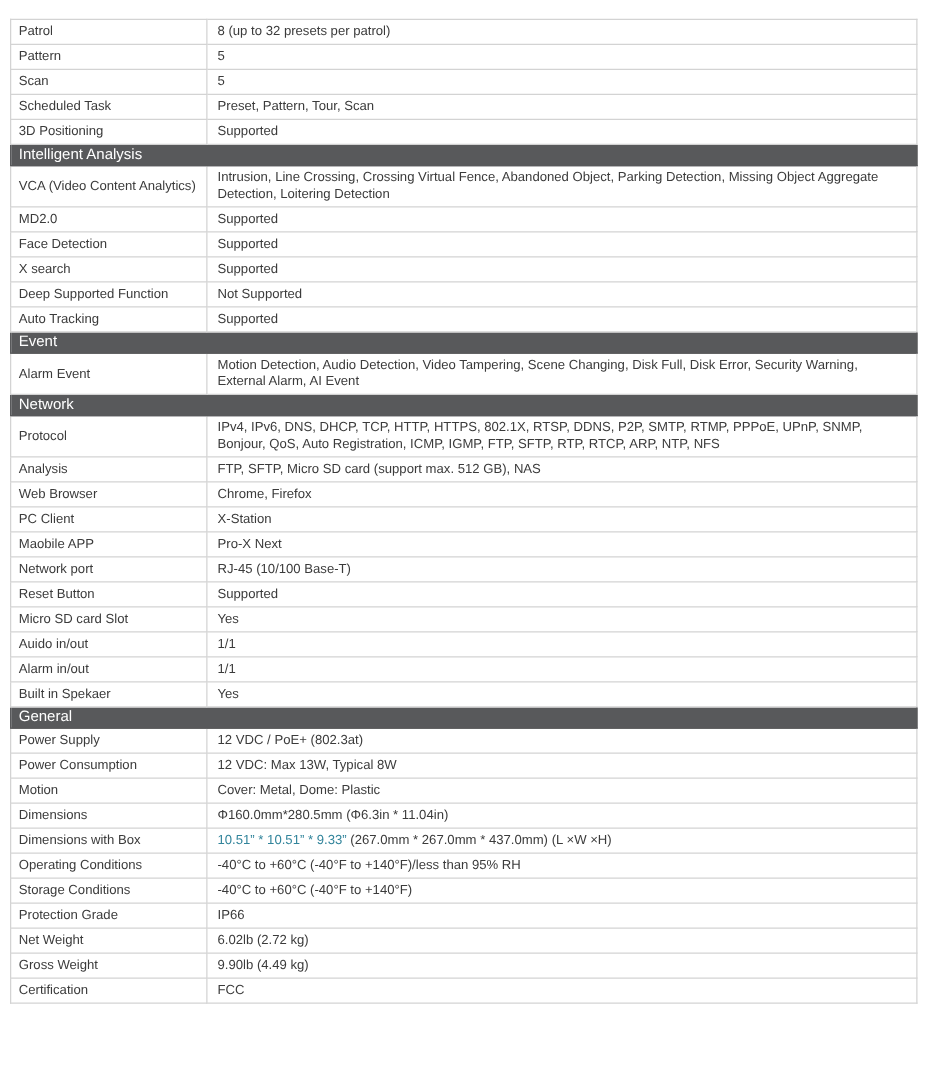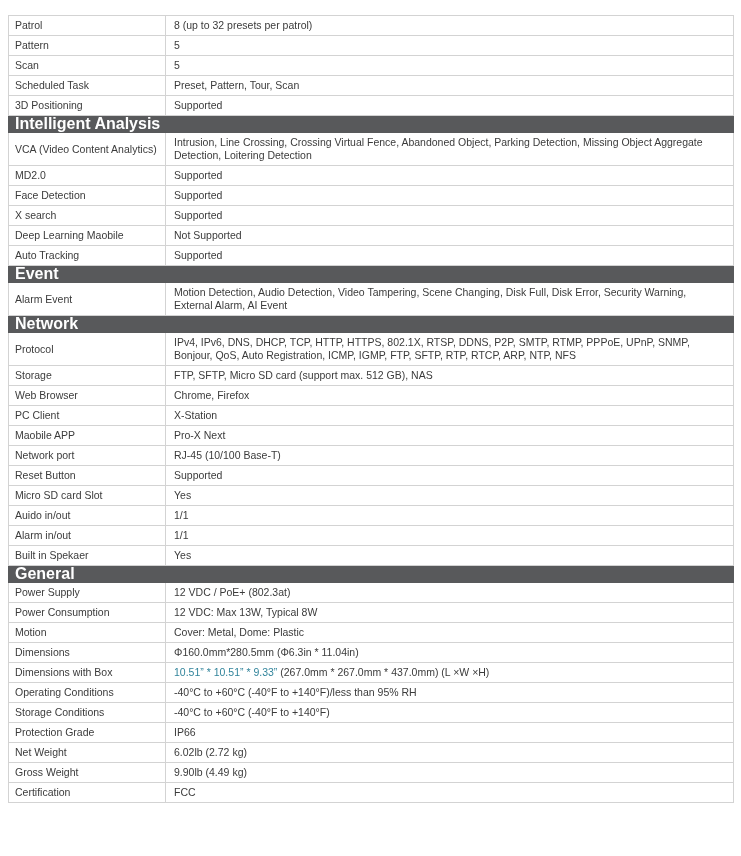--- a/index.html
+++ b/index.html
@@ -34,22 +34,22 @@
     padding: 3px 2px 3px 6px;
     height: 13px;
   }
   td.value {
     padding: 3px 8px;
     height: 13px;
   }
   tr.section-row td {
     background: var(--header-bg, #58595b);
     color: var(--header-text, #ffffff);
-    font-weight: bold;
-    font-size: 16px;
+    font-weight: normal;
+    font-size: 12px;
     line-height: 13px;
     border: 1px solid var(--header-bg, #58595b);
     padding: 1px 8px 2px 6px;
     margin-left: 44px;
   }
 </style>
 </head>
 <body>
 
 <div class="page">
@@ -92,21 +92,21 @@
         </tr>
         <tr>
           <td class="label">Face Detection</td>
           <td class="value">Supported</td>
         </tr>
         <tr>
           <td class="label">X search</td>
           <td class="value">Supported</td>
         </tr>
         <tr>
-          <td class="label">Deep Learning Maobile</td>
+          <td class="label">Deep Supported Function</td>
           <td class="value">Not Supported</td>
         </tr>
         <tr>
           <td class="label">Auto Tracking</td>
           <td class="value">Supported</td>
         </tr>
         <tr class="section-row">
           <td colspan="2">Event</td>
         </tr>
         <tr>
@@ -114,21 +114,21 @@
           <td class="value">Motion Detection, Audio Detection, Video Tampering, Scene Changing, Disk Full, Disk Error, Security Warning, External Alarm, AI Event</td>
         </tr>
         <tr class="section-row">
           <td colspan="2">Network</td>
         </tr>
         <tr>
           <td class="label">Protocol</td>
           <td class="value">IPv4, IPv6, DNS, DHCP, TCP, HTTP, HTTPS, 802.1X, RTSP, DDNS, P2P, SMTP, RTMP, PPPoE, UPnP, SNMP, Bonjour, QoS, Auto Registration, ICMP, IGMP, FTP, SFTP, RTP, RTCP, ARP, NTP, NFS</td>
         </tr>
         <tr>
-          <td class="label">Storage</td>
+          <td class="label">Analysis</td>
           <td class="value">FTP, SFTP, Micro SD card (support max. 512 GB), NAS</td>
         </tr>
         <tr>
           <td class="label">Web Browser</td>
           <td class="value">Chrome, Firefox</td>
         </tr>
         <tr>
           <td class="label">PC Client</td>
           <td class="value">X-Station</td>
         </tr>

